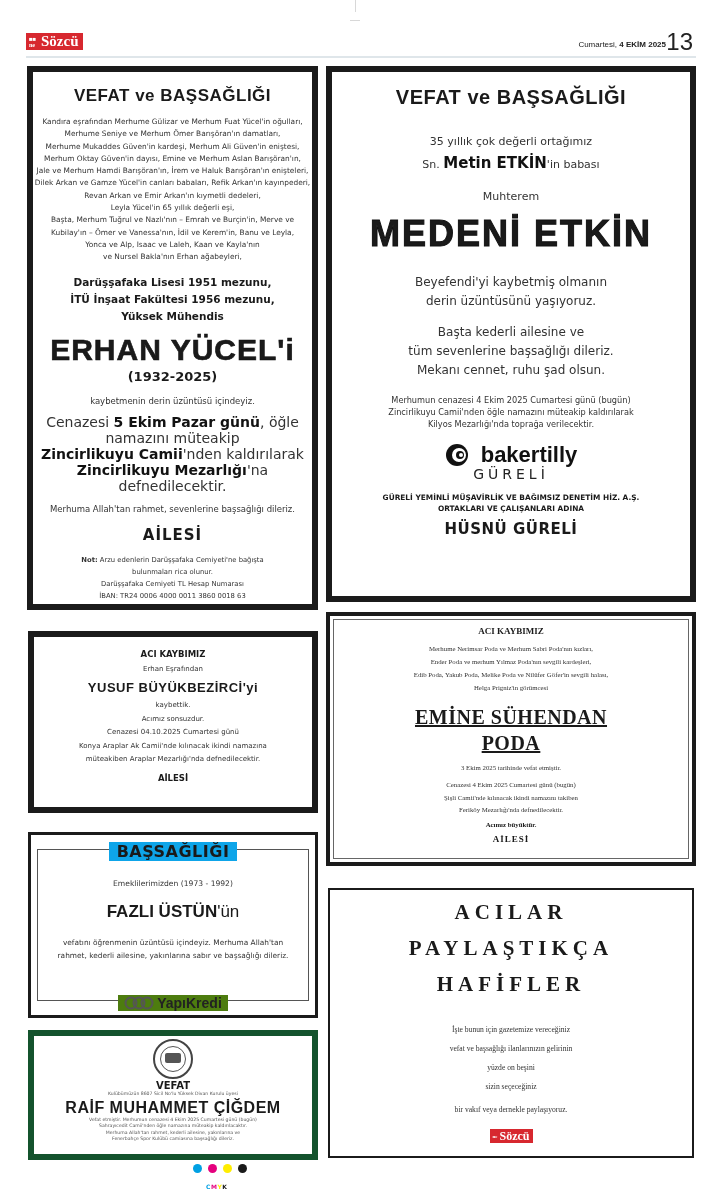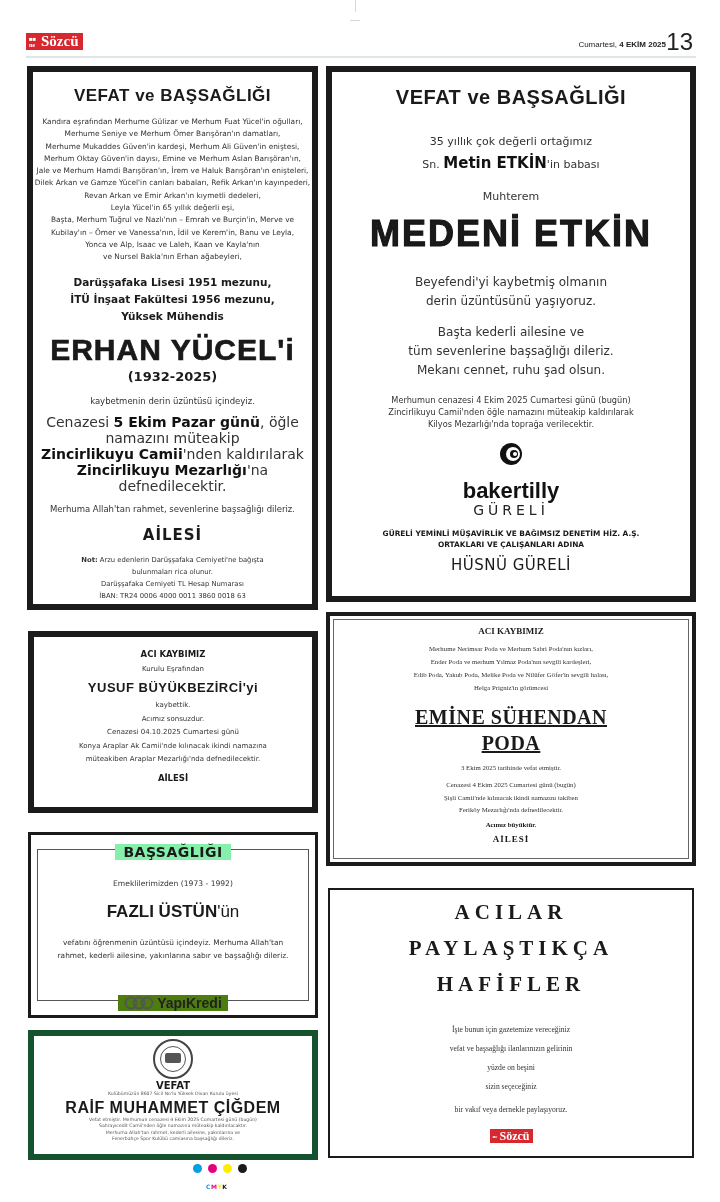--- a/index.html
+++ b/index.html
@@ -40,40 +40,40 @@
   #b2 .title { font-family: "Liberation Sans", sans-serif; font-weight: bold; font-size: 20px; letter-spacing: 0.5px; margin-top: 14px; }
   #b2 .l1 { font-size: 11px; margin-top: 26px; color: #333; }
   #b2 .l2 { font-size: 11px; margin-top: 6px; color: #333; }
   #b2 .l2 b { font-size: 15px; color: #111; }
   #b2 .l3 { font-size: 11px; margin-top: 18px; color: #333; }
   #b2 .name { font-family: "Liberation Sans", sans-serif; font-weight: 900; font-size: 36px; letter-spacing: 2px; margin-top: 10px; -webkit-text-stroke: 1px #111; }
   #b2 .msg { font-size: 12px; line-height: 19px; color: #333; }
   #b2 .m1 { margin-top: 18px; }
   #b2 .m2 { margin-top: 12px; }
   #b2 .fun { font-size: 8.2px; line-height: 12px; margin-top: 14px; color: #333; }
-  #b2 .bt-logo { margin-top: 12px; display: flex; justify-content: center; align-items: center; gap: 12px; flex-direction: column; }
+  #b2 .bt-logo { margin-top: 12px; display: flex; justify-content: center; align-items: center; gap: 12px; }
   #b2 .bt-word { font-family: "Liberation Sans", sans-serif; font-size: 22px; font-weight: bold; color: #111; }
   #b2 .bt-sub { font-size: 14px; letter-spacing: 4px; color: #222; margin-top: -2px; }
   #b2 .company { font-weight: bold; font-size: 7.4px; line-height: 11px; margin-top: 10px; }
-  #b2 .person { font-weight: normal; font-size: 15px; margin-top: 6px; letter-spacing: 0.5px; }
+  #b2 .person { font-weight: bold; font-size: 15px; margin-top: 6px; letter-spacing: 0.5px; }
 
   
   #b3 { left: 28px; top: 631px; width: 290px; height: 182px; }
   #b3 .title { font-weight: bold; font-size: 8.5px; margin-top: 12px; }
   #b3 .small { font-size: 7px; color: #333; }
   #b3 .name { font-family: "Liberation Sans", sans-serif; font-weight: 900; font-size: 14px; margin-top: 6px; letter-spacing: 0.5px; }
   #b3 .name span { font-size: 13px; }
   #b3 .lines { font-size: 7px; line-height: 13.5px; margin-top: 4px; color: #333; }
   #b3 .family { font-weight: bold; font-size: 8.5px; margin-top: 6px; }
 
   
   #b4 { left: 28px; top: 832px; width: 290px; height: 186px; border: 3px solid #1b1b1b; }
   #b4 .frame { position: absolute; left: 6px; right: 6px; top: 14px; bottom: 14px; border: 1px solid #555; }
   #b4 .title-wrap { position: relative; margin-top: 7px; }
-  #b4 .title { display: inline-block; background: #86efac; padding: 0 8px; font-weight: bold; font-size: 14px; letter-spacing: 0.5px; }
+  #b4 .title { display: inline-block; background: #0ea5e9; padding: 0 8px; font-weight: bold; font-size: 16px; letter-spacing: 0.5px; }
   #b4 .sub { position: relative; font-size: 7.6px; color: #333; margin-top: 18px; }
   #b4 .name { position: relative; font-family: "Liberation Sans", sans-serif; font-weight: bold; font-size: 17px; margin-top: 14px; }
   #b4 .name span { font-weight: normal; }
   #b4 .msg { position: relative; font-size: 7.4px; line-height: 13px; color: #333; margin-top: 14px; }
   #b4 .yk { position: absolute; left: 0; right: 0; bottom: 4px; display: flex; justify-content: center; }
   #b4 .yk-inner { background: #4d7c0f; padding: 0 6px; display: flex; align-items: center; gap: 3px; font-family: "Liberation Sans", sans-serif; font-weight: bold; font-size: 14px; color: #222; }
 
   
   #b5 { left: 28px; top: 1030px; width: 290px; height: 130px; border: 6px solid #14532d; }
   #b5 .crest { width: 40px; height: 40px; border-radius: 50%; border: 2px solid #444; margin: 3px auto 0; position: relative; background: #fff; }
@@ -201,21 +201,21 @@
   <div class="bt-sub">GÜRELİ</div>
   <div class="company">
     <div>GÜRELİ YEMİNLİ MÜŞAVİRLİK VE BAĞIMSIZ DENETİM HİZ. A.Ş.</div>
     <div>ORTAKLARI VE ÇALIŞANLARI ADINA</div>
   </div>
   <div class="person">HÜSNÜ GÜRELİ</div>
 </div>
 
 <div class="box thick" id="b3">
   <div class="title">ACI KAYBIMIZ</div>
-  <div class="small" style="margin-top:6px">Kurulu Eşrafından</div>
+  <div class="small" style="margin-top:6px">Erhan Eşrafından</div>
   <div class="name">
     <span>YUSUF BÜYÜKBEZİRCİ</span><span>'yi</span>
   </div>
   <div class="lines">
     <div>kaybettik.</div>
     <div>Acımız sonsuzdur.</div>
     <div>Cenazesi 04.10.2025 Cumartesi günü</div>
     <div>Konya Araplar Ak Camii'nde kılınacak ikindi namazına</div>
     <div>müteakiben Araplar Mezarlığı'nda defnedilecektir.</div>
   </div>

